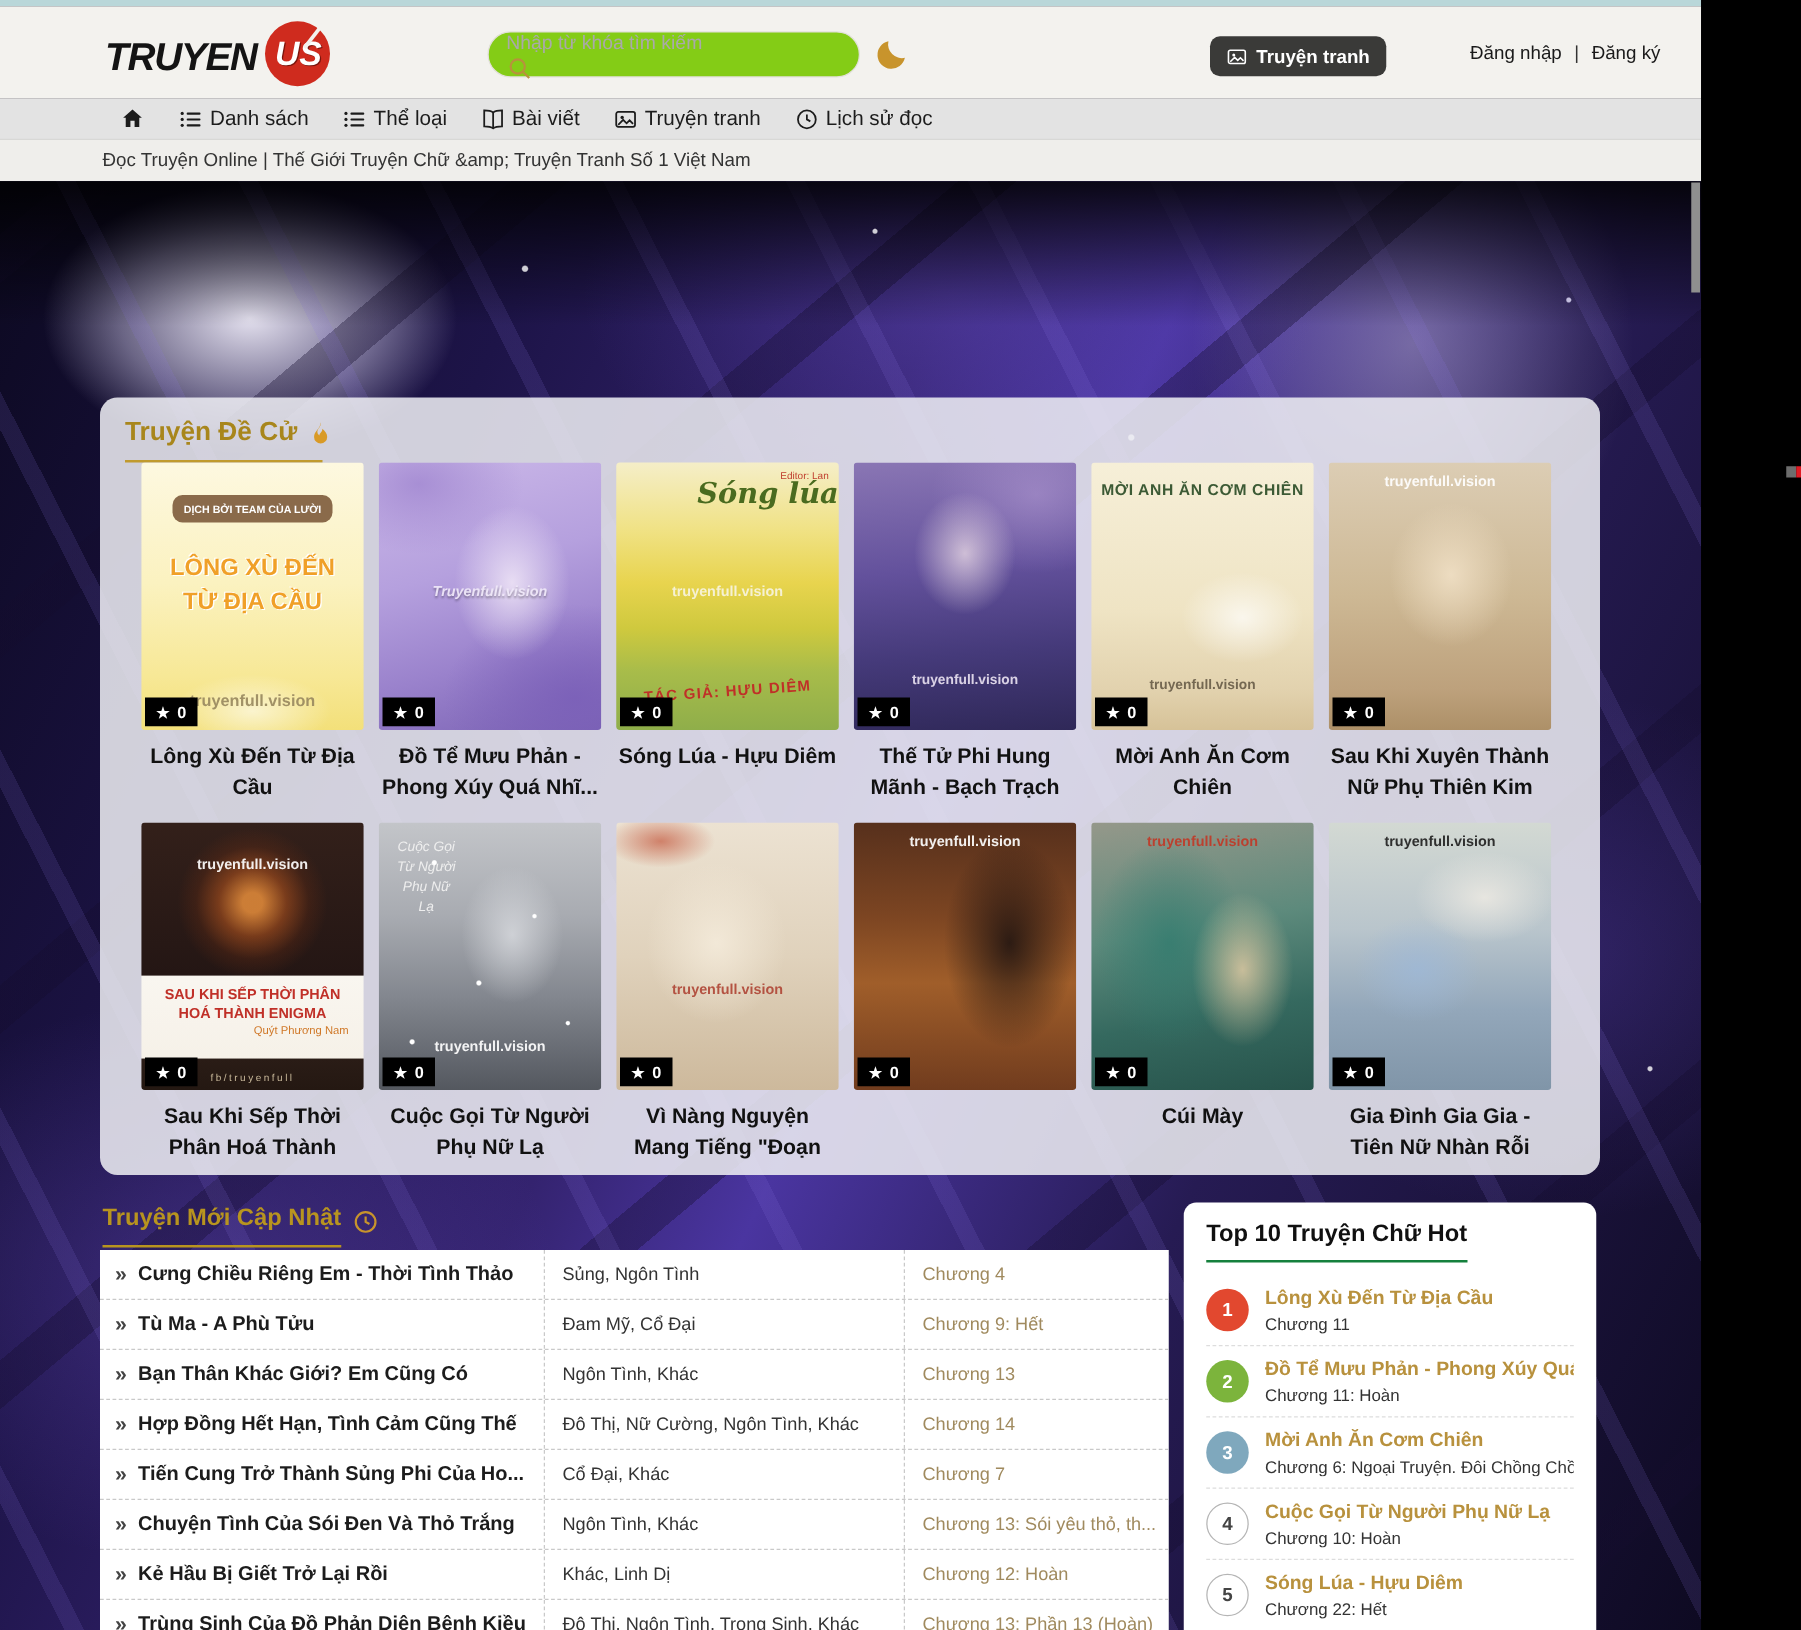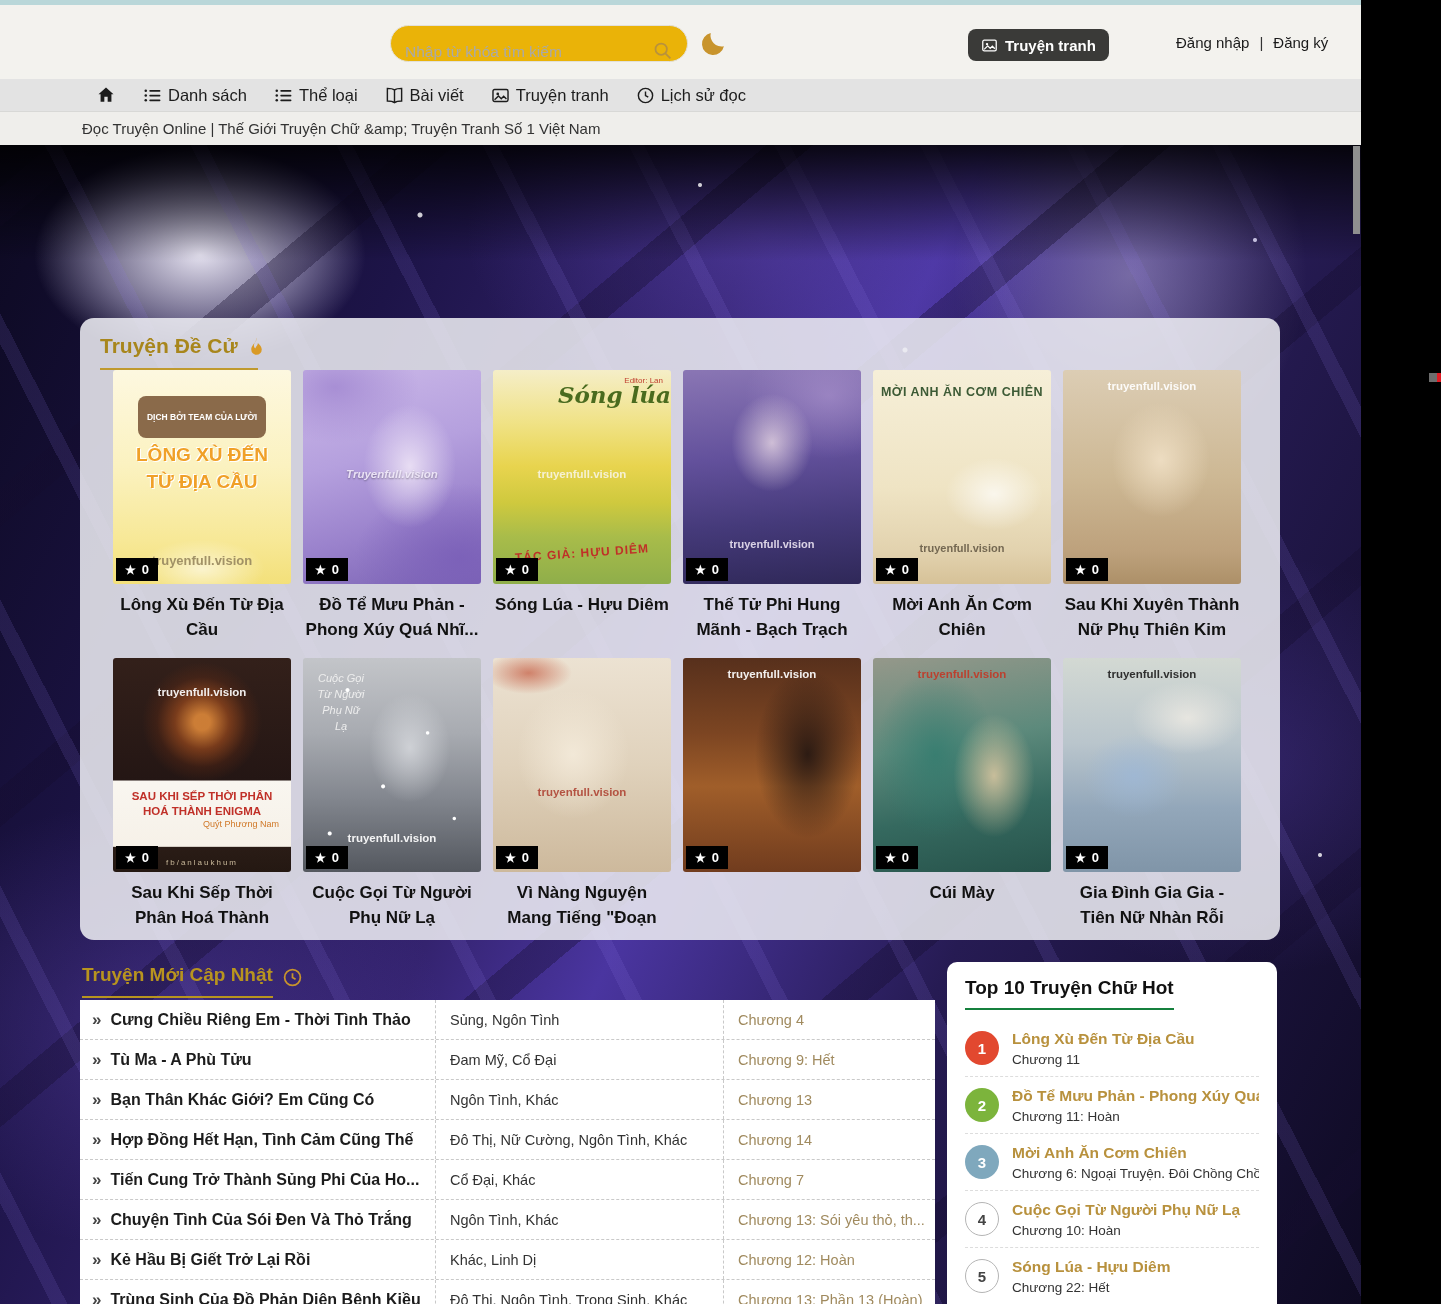--- a/index.html
+++ b/index.html
@@ -8,21 +8,21 @@
   .page { position:absolute; left:0; top:0; width:1361px; height:1304px; background:#0d0a1e; overflow:hidden; }
 
   
   .topstrip { position:absolute; left:0; top:0; width:1361px; height:5px; background:#b9d7d9; }
   .hdr { position:absolute; left:0; top:5px; width:1361px; height:74px; background:#f3f2ee; }
   .logo { position:absolute; left:84px; top:12px; width:190px; height:52px; cursor:pointer; }
   .logo-txt { position:absolute; left:0; top:11px; font-size:31px; font-weight:bold; font-style:italic; letter-spacing:-1px; color:#141414; }
   .logo-circle { position:absolute; left:128px; top:0px; width:52px; height:52px; background:#cf2b1e; border-radius:50%; }
   .logo-us { position:absolute; left:136px; top:11px; font-size:27px; font-weight:bold; font-style:italic; color:#fff; text-shadow:1px 1px 0 #7a150d; }
   .logo-slash { position:absolute; left:166px; top:-2px; width:3px; height:26px; background:#f3f2ee; transform:rotate(38deg); }
-  .searchbox { position:absolute; left:390px; top:20px; width:298px; height:37px; background:#eab308; border:1px solid #e2e0da; border-radius:19px; display:flex; align-items:flex-end; padding:0 14px; }
+  .searchbox { position:absolute; left:390px; top:20px; width:298px; height:37px; background:#84cc16; border:1px solid #e2e0da; border-radius:19px; display:flex; align-items:flex-start; padding:0 14px;flex-direction:column; }
   .searchbox input { flex:1; border:none; outline:none; font-size:15.5px; color:#444; background:transparent; font-family:"Liberation Sans", sans-serif; }
   .searchbox input::placeholder { color:#a9a9a9; }
   .moonbtn { position:absolute; left:700px; top:24px; width:30px; height:30px; cursor:pointer; }
   .comicbtn { position:absolute; left:968px; top:24px; height:32px; background:#3a3a38; color:#fff; border:none; border-radius:8px; font-size:15px; font-weight:bold; display:flex; align-items:center; gap:7px; padding:0 13px; cursor:pointer; font-family:"Liberation Sans", sans-serif; }
   .auth { position:absolute; left:1176px; top:29px; font-size:15px; color:#1a1a1a; display:flex; gap:10px; }
   .auth a { color:#1a1a1a; text-decoration:none; cursor:pointer; }
   .auth .sep { color:#333; }
 
   
   .mainnav { position:absolute; left:0; top:79px; width:1361px; height:33px; background:#e3e3e3; border-bottom:1px solid #d8d8d6; display:flex; align-items:center; padding-left:96px; gap:27px; }
@@ -94,21 +94,21 @@
   .c9 .wm{top:60%;color:#b04838}
   .c11 .wm{color:#c03a28}
   .c12 .wm{color:#222}
   .ct{position:absolute;left:0;right:0;text-align:center;font-weight:bold;}
   .c1 .ct{top:33%;font-size:19px;color:#f0a028;text-shadow:1px 1px 0 #fff,-1px -1px 0 #fff;line-height:27px;padding:0 10px;}
   .c3 .ct{top:5%;font-size:23px;color:#4a6b1f;font-style:italic;font-family:"DejaVu Serif",serif;text-align:right;}
   .c5 .ct{top:7%;font-size:12.5px;color:#3c5a35;letter-spacing:.5px;}
   .c7 .ct{top:61%;font-size:11.5px;color:#c03028;line-height:15px;padding:0 8px;}
   .c8 .ct{top:12px;left:12px;right:auto;width:52px;font-size:11px;color:#eee;font-style:italic;line-height:16px;font-weight:normal;}
   .cb{position:absolute;left:0;right:0;text-align:center;}
-  .c1 .cb{top:12%;margin:0 auto;width:128px;background:#8a6a4a;border-radius:8px;padding:16px 0;font-size:8.5px;color:#fff;font-weight:bold;}
+  .c1 .cb{top:12%;margin:0 auto;width:128px;background:#8a6a4a;border-radius:8px;padding:6px 0;font-size:8.5px;color:#fff;font-weight:bold;}
   .c3 .cb{bottom:11%;font-size:12px;color:#c03028;font-weight:bold;letter-spacing:1px;transform:rotate(-4deg);}
   .c7 .cb{top:75%;font-size:9px;color:#d07828;text-align:right;padding-right:12px;}
   .cx{position:absolute;font-size:8px;}
   .c3 .cx{top:6px;right:8px;color:#c04030;}
   .c7 .cx{bottom:5px;left:0;right:0;text-align:center;color:#c8b89a;letter-spacing:2px;}
 
   
   .latest-head { position:absolute; left:82px; top:964px; display:flex; align-items:center; gap:9px; z-index:2; }
   .latest-title { font-size:19px; font-weight:bold; color:#b8941f; border-bottom:2px solid #b8941f; padding-bottom:10px; }
   .latest-table { position:absolute; left:80px; top:1000px; width:855px; background:#fff; z-index:2; }
@@ -139,20 +139,26 @@
   .dot-red { position:absolute; left:76px; top:373px; width:4px; height:9px; background:#e01b24; }
   svg { display:block; }
 </style>
 </head>
 <body>
 
 <div class="page">
   <div class="topstrip"></div>
 
   <header class="hdr">
+    <div class="logo">
+      <span class="logo-txt">TRUYEN</span>
+      <span class="logo-circle"></span>
+      <span class="logo-us">US</span>
+      <span class="logo-slash"></span>
+    </div>
     <div class="searchbox">
       <input type="text" placeholder="Nhập từ khóa tìm kiếm" style="">
       <span>
         <svg viewBox="0 0 24 24" width="21" height="21" fill="none" stroke="#b8913d" stroke-width="2">
             <circle cx="10.5" cy="10.5" r="6.5"></circle>
             <path d="M15.5 15.5L21 21"></path>
           </svg>
       </span>
     </div>
     <div class="moonbtn">
@@ -329,21 +335,21 @@
             </span>
         </div>
         <figcaption class="cap">Sau Khi Xuyên Thành Nữ Phụ Thiên Kim Thật</figcaption>
       </figure>
 
       <figure class="bk">
         <div class="cv c7">
           <span class="wm t">truyenfull.vision</span>
           <span class="ct">SAU KHI SẾP THỜI PHÂN HOÁ THÀNH ENIGMA</span>
           <span class="cb">Quýt Phương Nam</span>
-          <span class="cx">fb/anlaukhum</span>
+          <span class="cx">fb/truyenfull</span>
           <span class="badge">
               <span class="star">★</span>
               <span>0</span>
             </span>
         </div>
         <figcaption class="cap">Sau Khi Sếp Thời Phân Hoá Thành Enigma</figcaption>
       </figure>
 
       <figure class="bk">
         <div class="cv c8">

